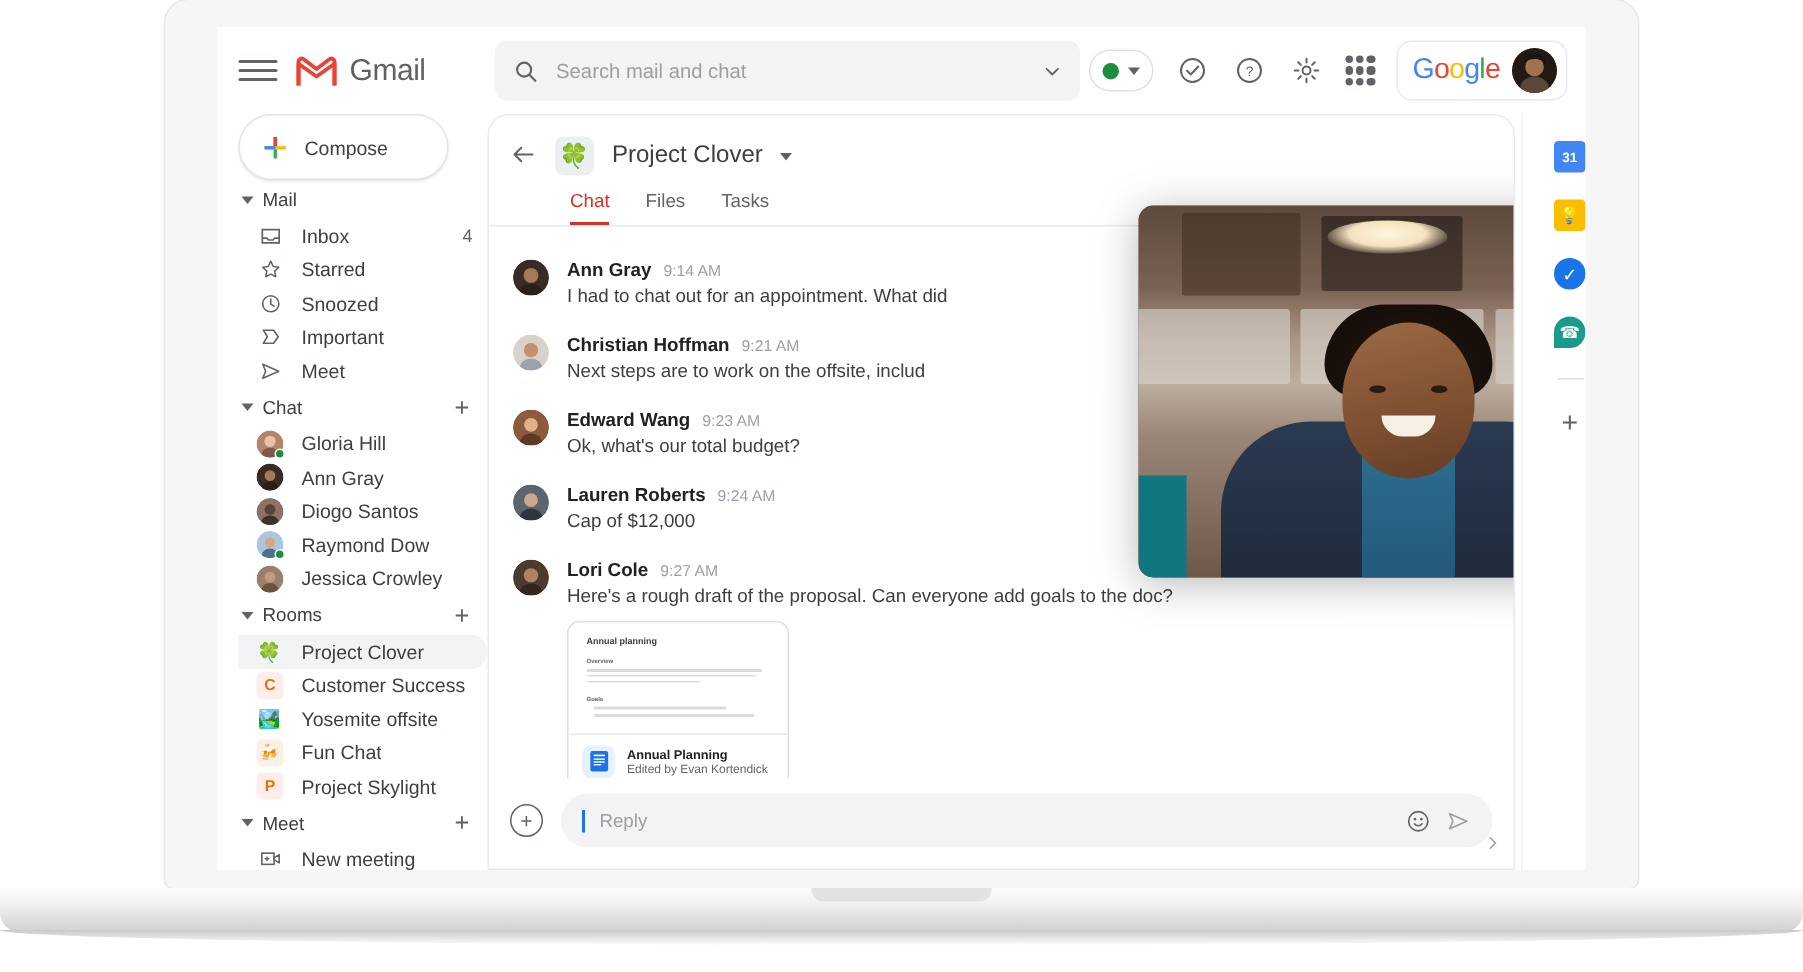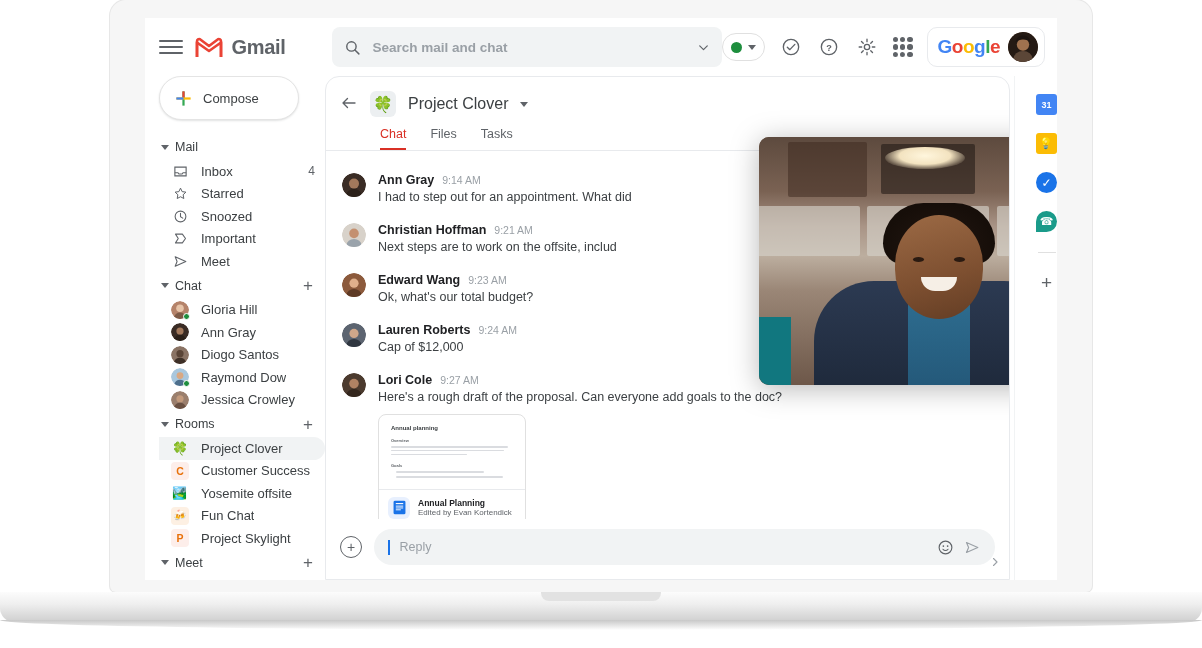--- a/index.html
+++ b/index.html
@@ -38,21 +38,21 @@
   #base-shadow {
     position: absolute; left: 0px; top: 620px; width: 1202px; height: 10px;
     background: linear-gradient(#c8c8c8, #ffffff);
     border-radius: 0 0 50% 50%/0 0 100% 100%;
   }
 
   
   #app { position: absolute; inset: 0; display: flex; flex-direction: column; background:#fff; }
 
   
-  #header { height: 58px; display: flex; align-items: center; flex: 0 0 58px; padding: 0 8px 0 14px; font-weight: bold; }
+  #header { height: 58px; display: flex; align-items: center; flex: 0 0 58px; padding: 0 8px 0 14px; }
   .hamburger { width: 26px; height: 26px; display:flex; flex-direction:column; justify-content:center; gap:4px; cursor:pointer; }
   .hamburger i { display:block; height:2px; background:#5f6368; border-radius:2px; }
   .gmail-logo { display:flex; align-items:center; gap:8px; margin-left: 12px; }
   .gmail-word { font-size: 20px; color:#5f6368; letter-spacing:-0.3px; }
 
   #search {
     flex: 0 0 390px; margin-left: 46px; height: 40px;
     background: #f1f3f4; border-radius: 8px;
     display:flex; align-items:center; padding: 0 12px; gap: 12px;
   }
@@ -78,21 +78,21 @@
   .google-word span:nth-child(6){color:#ea4335}
   .avatar-img { width:30px;height:30px;border-radius:50%;background:#5a4233;overflow:hidden;position:relative; }
 
   #body-row { flex:1; display:flex; min-height:0; }
 
   
   #sidebar { flex:0 0 180px; padding-left: 14px; overflow:hidden; position:relative; }
   .compose {
     display:flex;align-items:center;gap:10px;height:44px;width:140px;
     border:1px solid #e4e4e4;border-radius:22px;background:#fff;
-    box-shadow:0 1px 2px rgba(60,64,67,.15); padding-left:14px; margin-bottom:14px;
+    box-shadow:0 1px 2px rgba(60,64,67,.15); padding-left:14px; 
   }
   .compose-label { font-size:13px;color:#3c4043; }
   .sec-head { display:flex;align-items:center;height:26px;gap:6px;font-size:12.5px;color:#3c4043;padding-right:12px; }
   .sec-caret { width:0;height:0;border-left:4px solid transparent;border-right:4px solid transparent;border-top:5px solid #5f6368;margin-left:2px; }
   .sec-plus { margin-left:auto;color:#5f6368;font-size:17px;line-height:1; }
   .nav-item {
     display:flex;align-items:center;height:22.5px;gap:12px;padding-left:12px;padding-right:10px;
     border-radius: 0 14px 14px 0; font-size:13px;color:#3c4043; position:relative;
   }
   .nav-item.active { background:#f1f3f4; }
@@ -465,21 +465,21 @@
                     <circle cx="12" cy="12" r="12" fill="#3a2c25"></circle>
                     <circle cx="12" cy="10.6" r="5" fill="#a3795c"></circle>
                     <ellipse cx="12" cy="22" rx="7.6" ry="6" fill="#2b2019"></ellipse>
                   </svg>
               </span>
               <div class="msg-body">
                 <div class="msg-top">
                   <span class="msg-name">Ann Gray</span>
                   <span class="msg-time">9:14 AM</span>
                 </div>
-                <div class="msg-text">I had to step out for an appointment. What did</div>
+                <div class="msg-text">I had to chat out for an appointment. What did</div>
               </div>
             </div>
 
             <div class="msg">
               <span class="msg-avatar">
                 <svg viewBox="0 0 24 24" width="24" height="24">
                     <circle cx="12" cy="12" r="12" fill="#d8d2ca"></circle>
                     <circle cx="12" cy="10.4" r="4.8" fill="#c49070"></circle>
                     <ellipse cx="12" cy="22" rx="7.4" ry="6" fill="#9aa3ab"></ellipse>
                   </svg>

